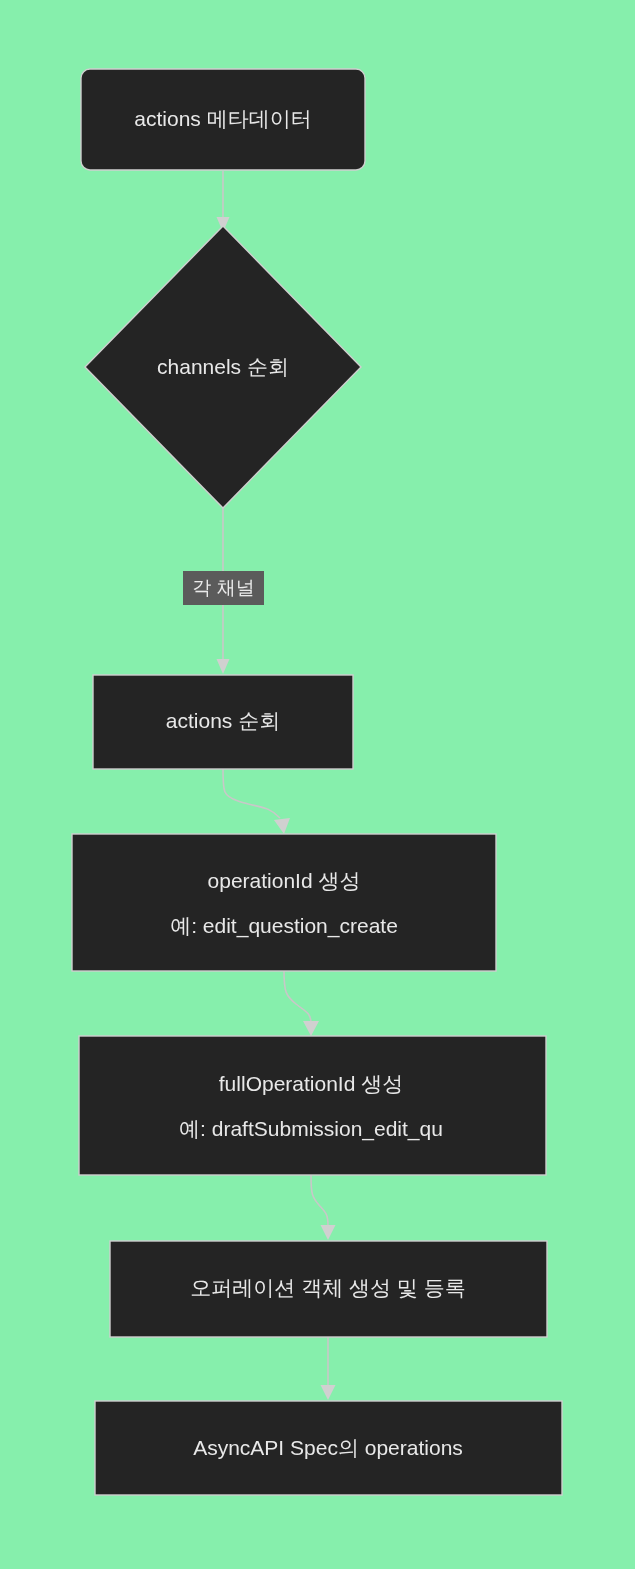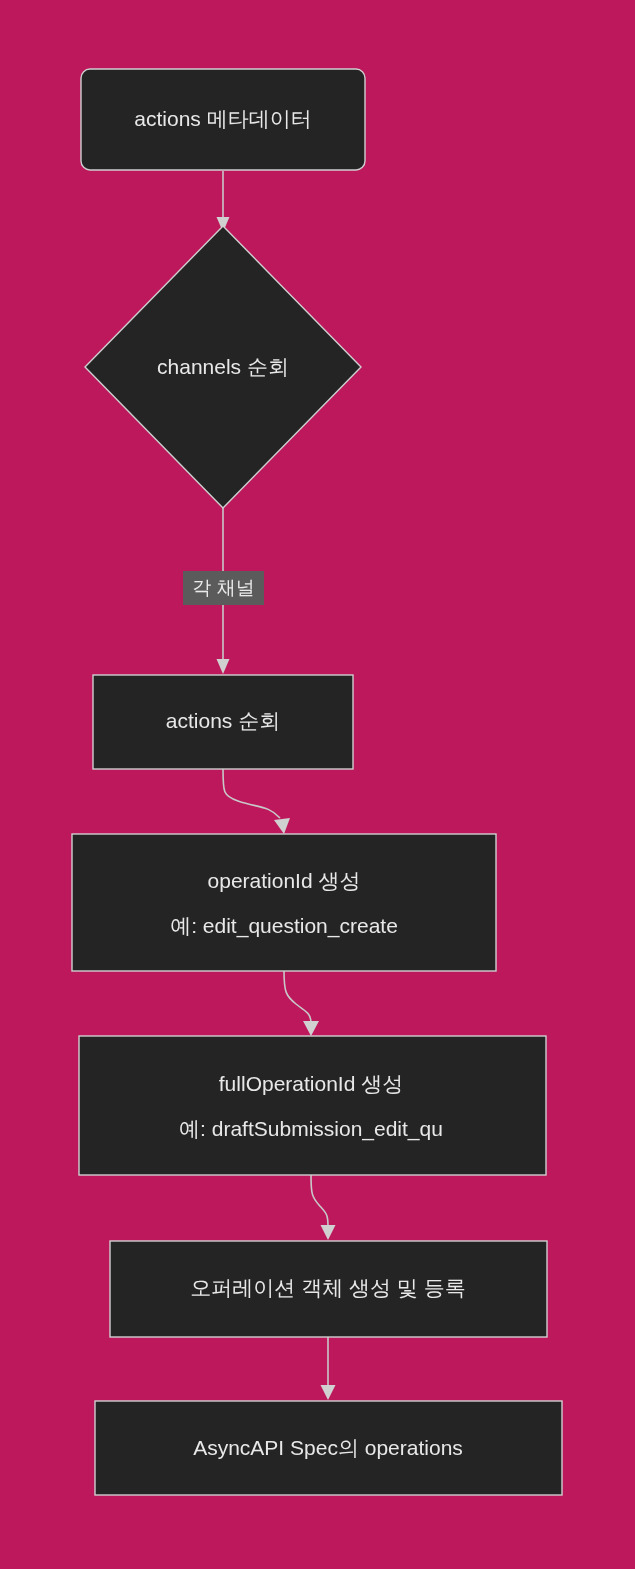--- a/index.html
+++ b/index.html
@@ -12,21 +12,21 @@
     height: 1569px;
     position: relative;
     overflow: hidden;
     font-family: "Liberation Sans", "DejaVu Sans", sans-serif;
   }
   #diagram-root {
     position: absolute;
     inset: 0;
     width: 635px;
     height: 1569px;
-    background: #be185d;
+    background: #86efac;
   }
   svg#flow-svg {
     position: absolute;
     top: 0;
     left: 0;
     width: 635px;
     height: 1569px;
     display: block;
   }
   .node-shape {

